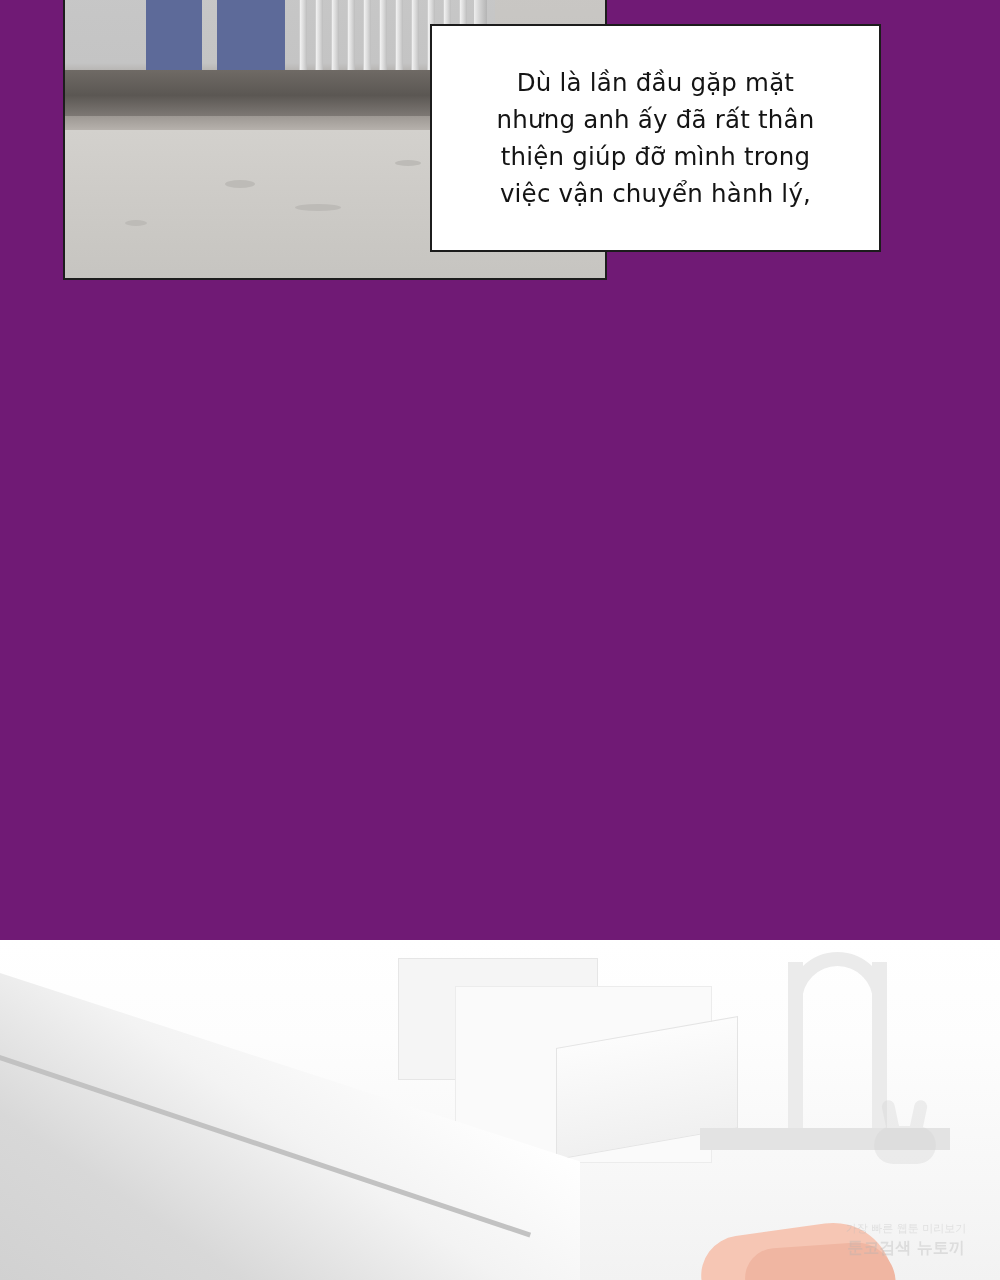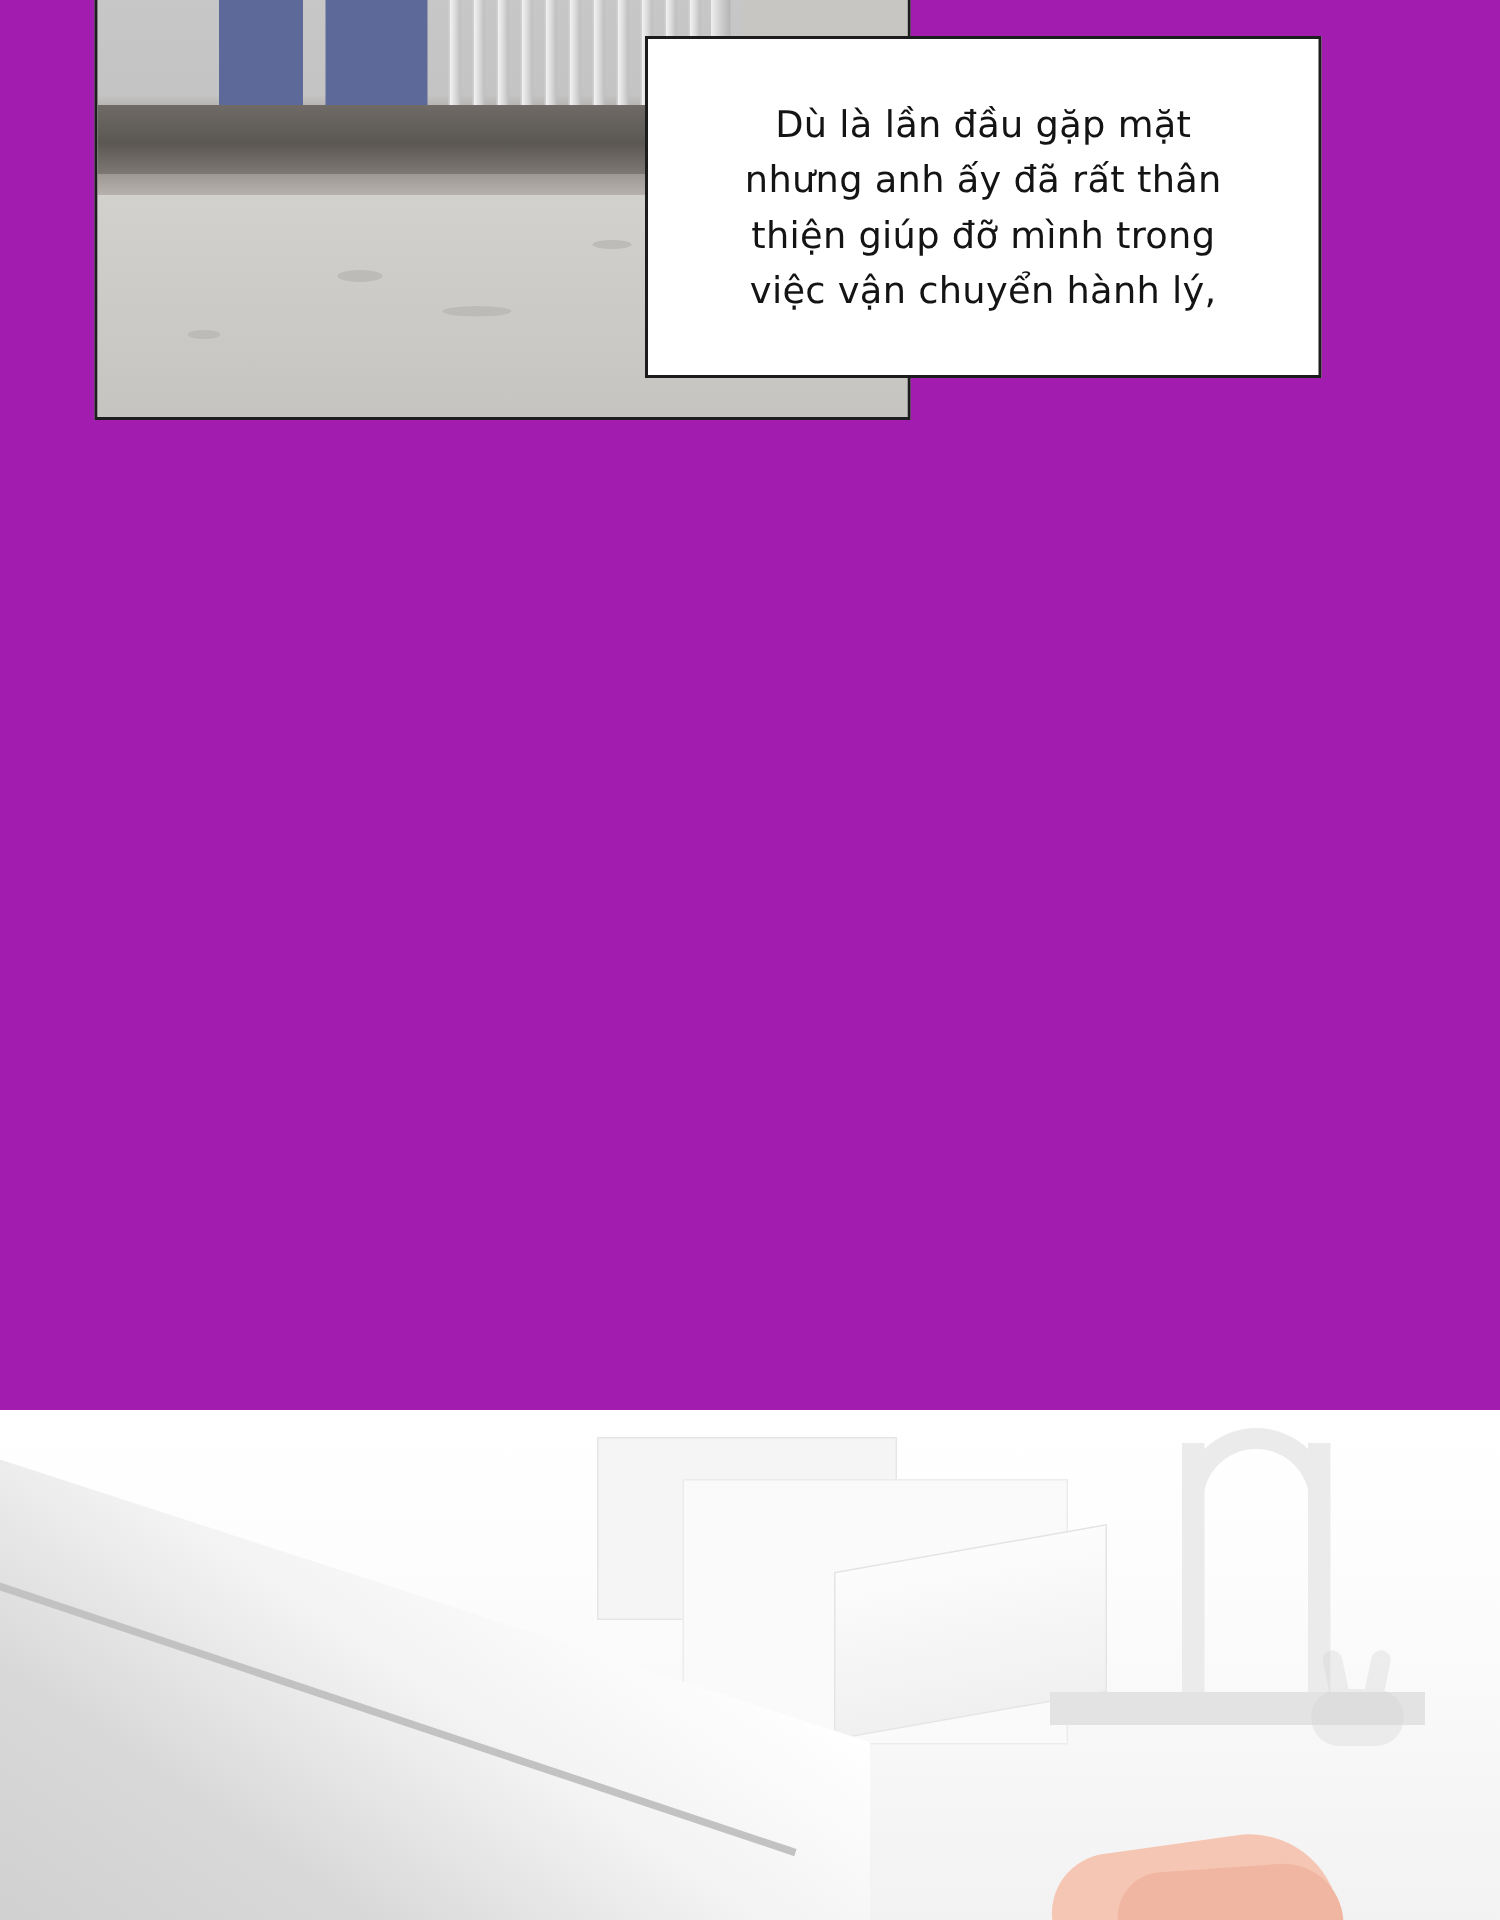--- a/index.html
+++ b/index.html
@@ -13,21 +13,21 @@
     position: relative;
     overflow: hidden;
     font-family: "DejaVu Sans", sans-serif;
   }
 
   .page {
     position: absolute;
     left: 0; top: 0;
     width: 1000px;
     height: 1280px;
-    background: #a21caf;
+    background: #701a75;
   }
 
   
   .panel-top {
     position: absolute;
     left: 63px;
     top: -60px;
     width: 544px;
     height: 340px;
     border: 2px solid #1d1d1d;
@@ -412,15 +412,19 @@
     <div class="hand"></div>
     <div class="hand-2"></div>
   </div>
 
   <div class="watermark">
     <div class="wm-bunny">
       <div class="wm-ear" style="left:16px;transform:rotate(-12deg);"></div>
       <div class="wm-ear" style="left:44px;transform:rotate(12deg);"></div>
       <div class="wm-head"></div>
     </div>
+    <div class="wm-text">
+      <div>가장 빠른 웹툰 미리보기</div>
+      <div class="big">툰코검색 뉴토끼</div>
+    </div>
   </div>
 
 </div>
 
 </body></html>

